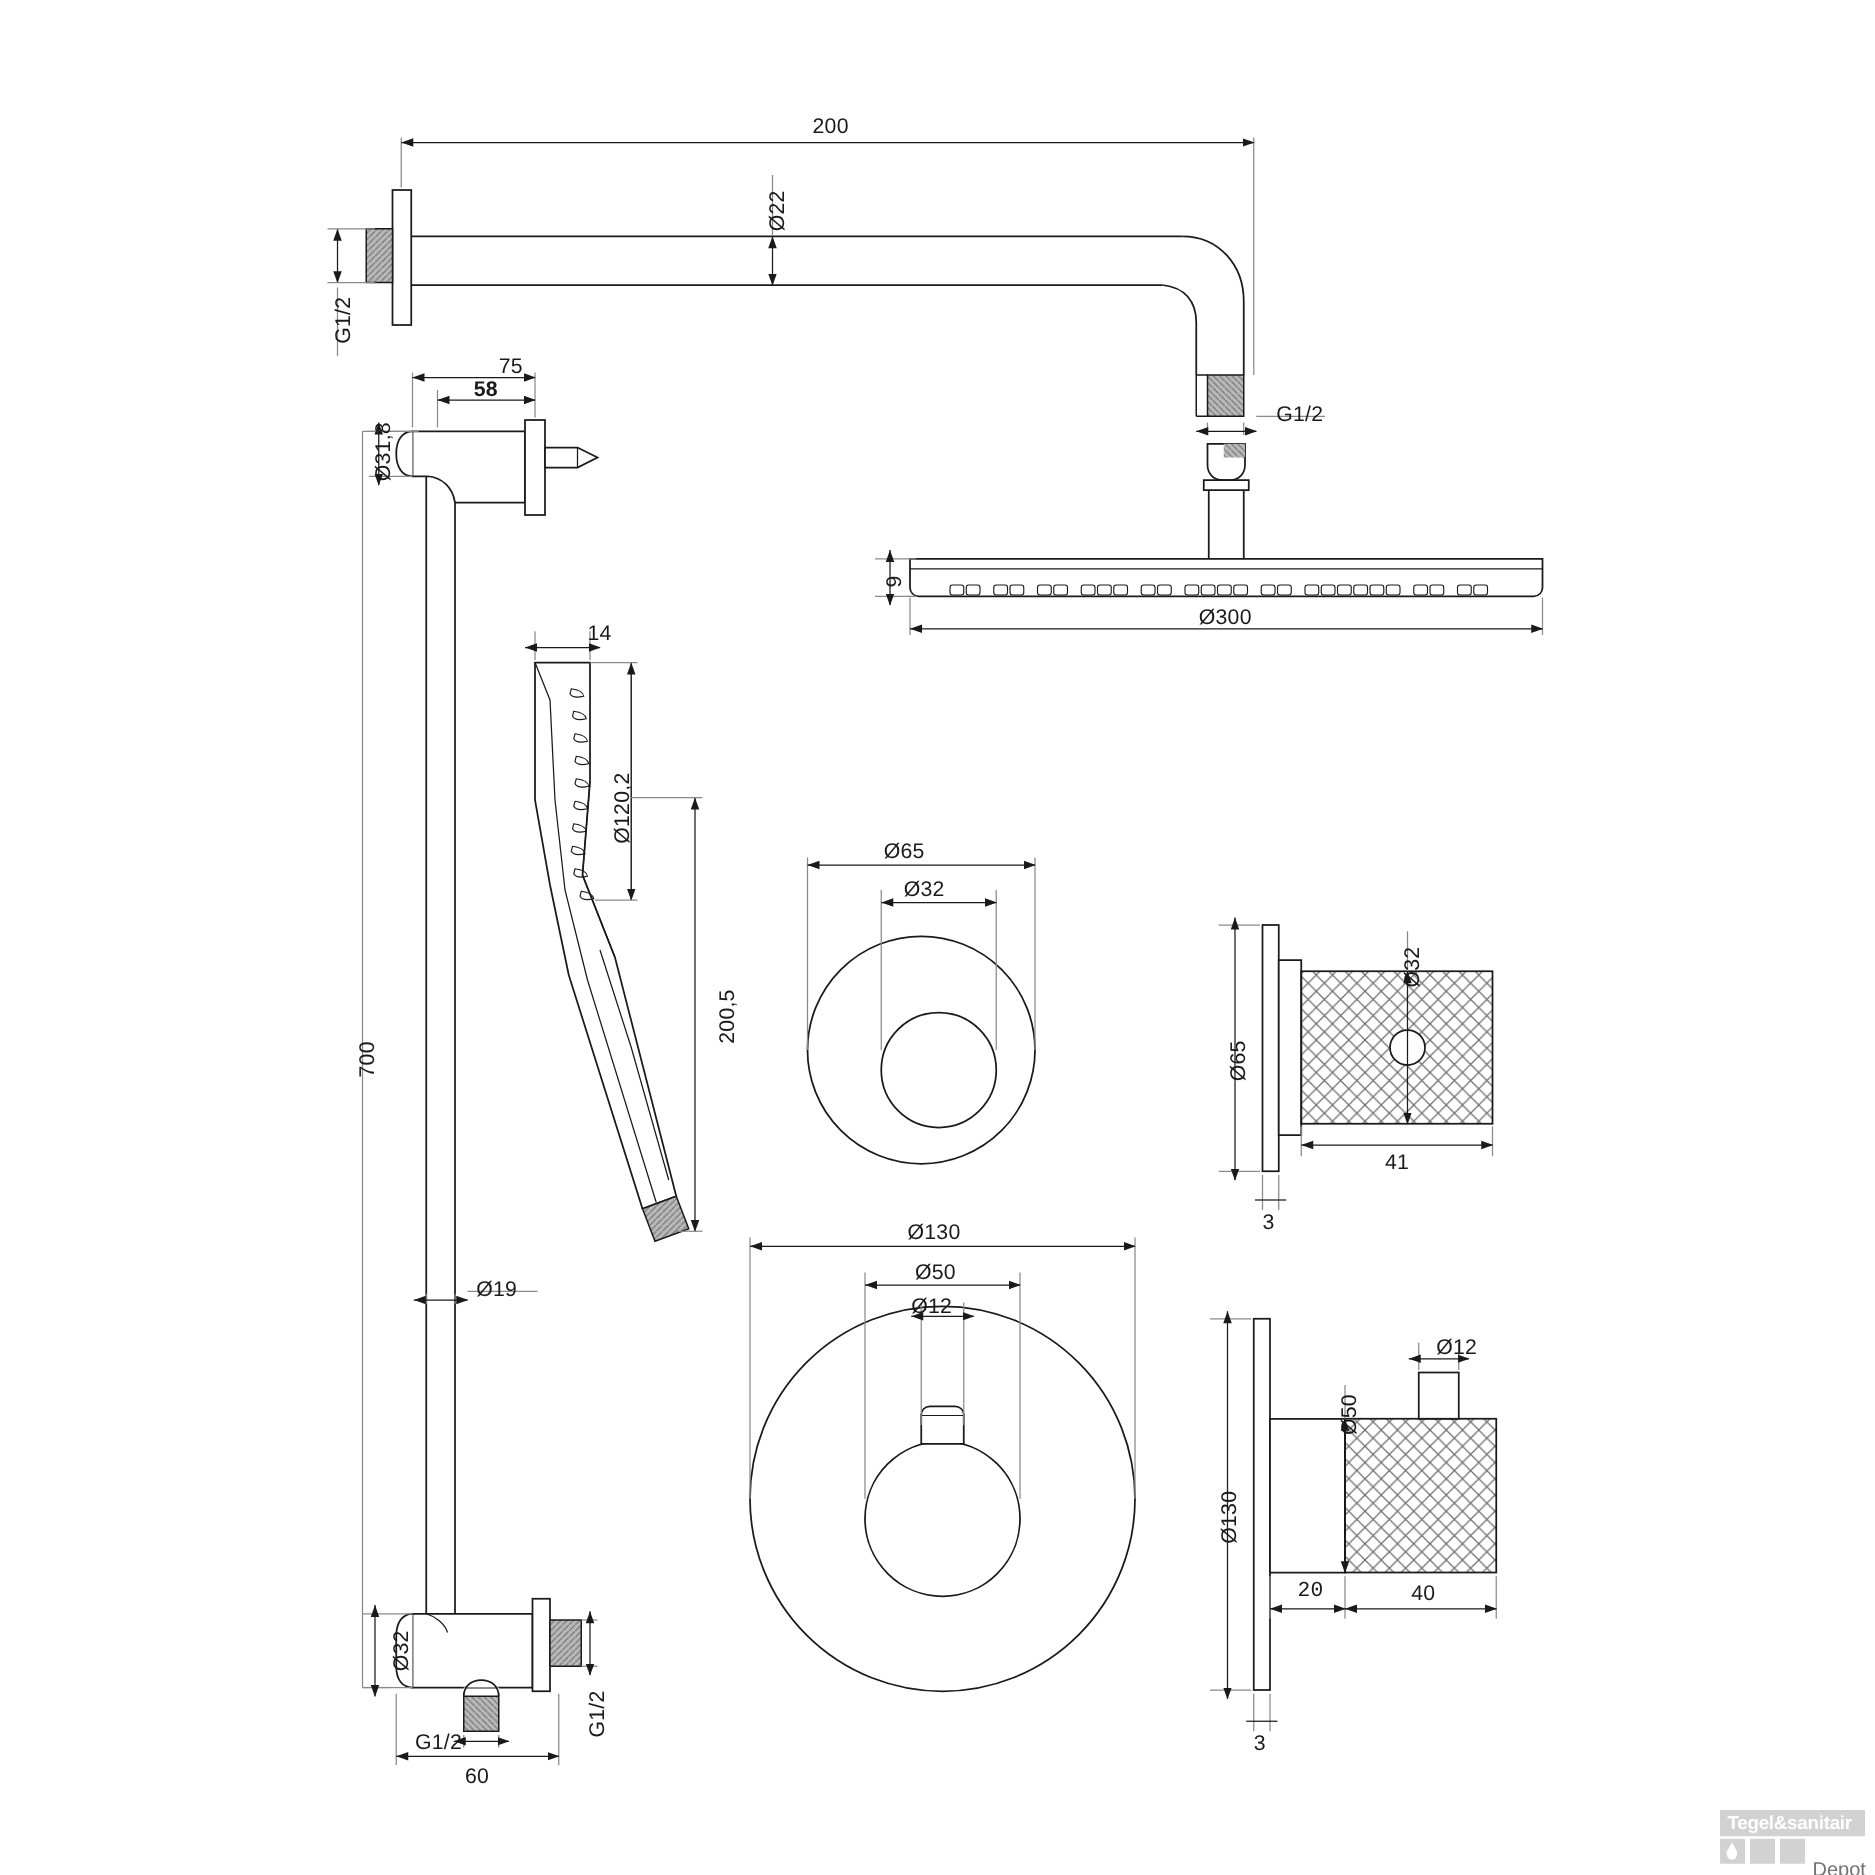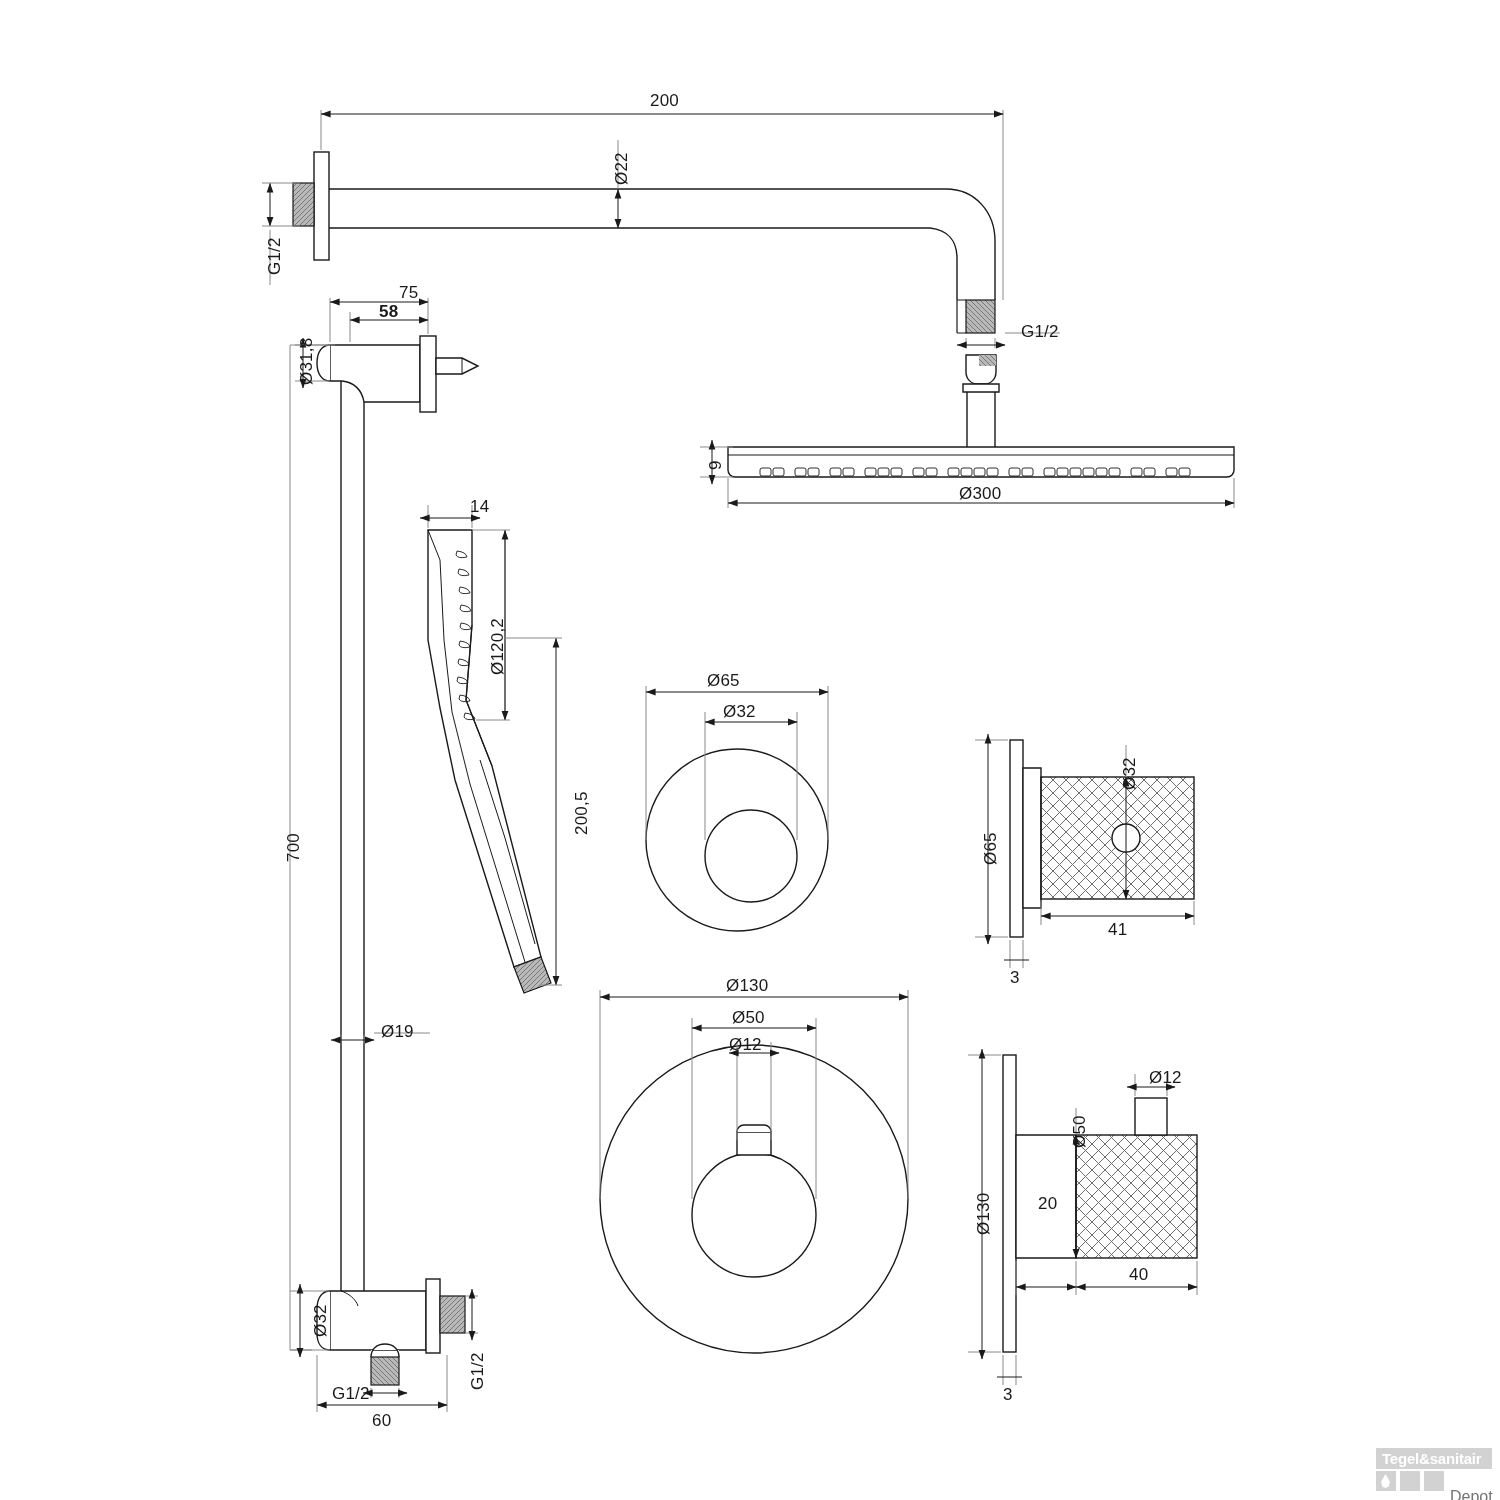--- a/index.html
+++ b/index.html
@@ -330,21 +330,21 @@
 <div class="lbl vert" style="left:1120px;top:790px;transform:rotate(-90deg);">Ø32</div>
 <div class="lbl" style="left:1108px;top:920px;">41</div>
 <div class="lbl" style="left:1010px;top:968px;">3</div>
 
 <div class="lbl" style="left:726px;top:976px;">Ø130</div>
 <div class="lbl" style="left:732px;top:1008px;">Ø50</div>
 <div class="lbl" style="left:729px;top:1035px;">Ø12</div>
 <div class="lbl vert" style="left:974px;top:1235px;transform:rotate(-90deg);">Ø130</div>
 <div class="lbl vert" style="left:1070px;top:1148px;transform:rotate(-90deg);">Ø50</div>
 <div class="lbl" style="left:1149px;top:1068px;">Ø12</div>
-<div class="lbl" style="left:1038px;top:1194px;">20</div>
+<div class="lbl" style="left:1038px;top:1264px;font-family:Liberation Mono, monospace;">20</div>
 <div class="lbl" style="left:1129px;top:1265px;">40</div>
 <div class="lbl" style="left:1003px;top:1385px;">3</div>
 
 <div id="logo">
   <div class="logo-top">
     <span>Tegel&amp;sanitair</span>
   </div>
   <div class="logo-sq" style="left:8px;"></div>
   <div class="logo-sq" style="left:32px;"></div>
   <div class="logo-sq" style="left:56px;"></div>

